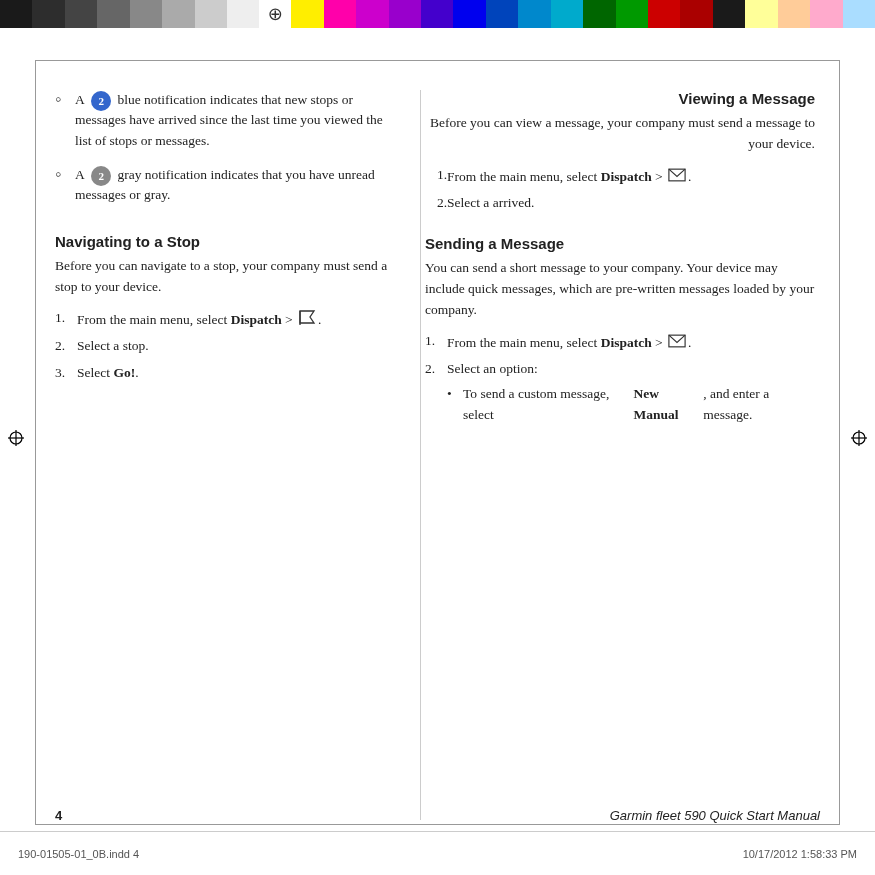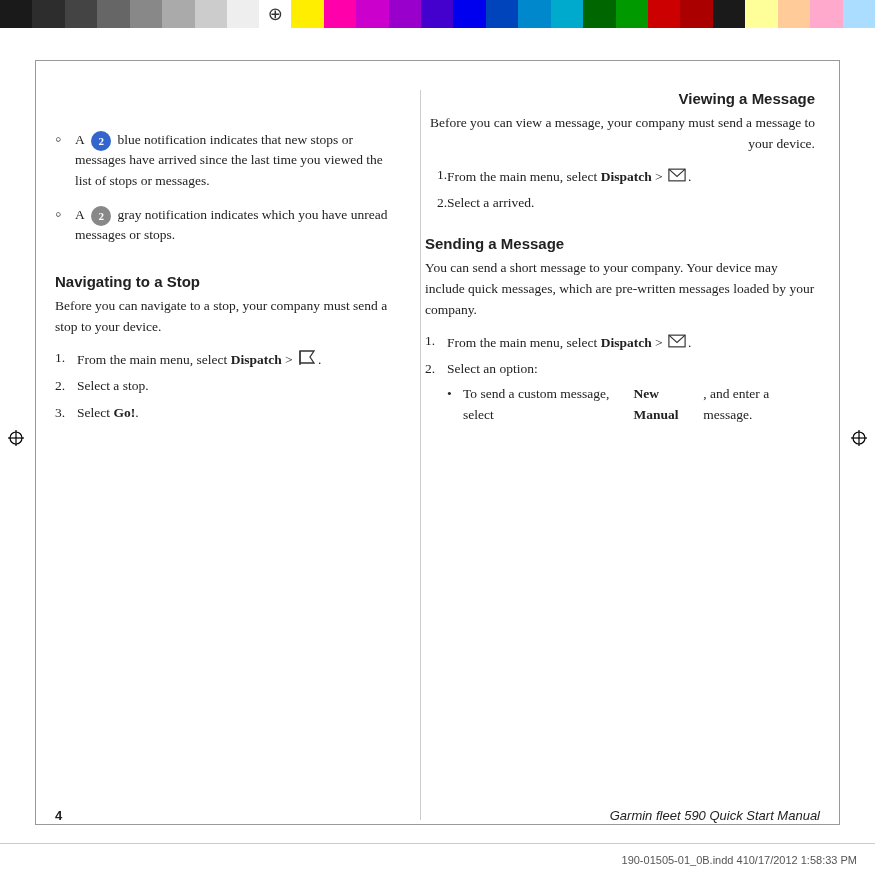--- a/index.html
+++ b/index.html
@@ -50,21 +50,20 @@
 
     .right-column {
       flex: 1;
     }
 
     
     .notification-list {
       list-style: none;
       padding: 0;
       margin-bottom: 28px;
-      margin-top: 40px;
     }
 
     .notification-list li {
       display: flex;
       align-items: flex-start;
       margin-bottom: 14px;
       padding-left: 20px;
       position: relative;
       font-size: 13.5px;
       line-height: 1.5;
@@ -204,25 +203,25 @@
       font-style: italic;
       font-family: Arial, sans-serif;
     }
 
     
     .bottom-bar {
       position: absolute;
       bottom: 0;
       left: 0;
       right: 0;
-      height: 32px;
+      height: 44px;
       border-top: 1px solid #ccc;
       display: flex;
       align-items: center;
-      justify-content: flex-end;
+      justify-content: space-between;
       padding: 0 18px;
       font-size: 11px;
       color: #555;
       font-family: Arial, sans-serif;
     }
 
     
     .left-reg {
       position: absolute;
       top: 50%;
@@ -358,21 +357,21 @@
   <div class="left-column">
 
     <ul class="notification-list">
       <li>
         <span>
           A&nbsp;<span class="badge badge-blue">2</span>&nbsp;<span>blue notification indicates that new stops or messages have arrived since the last time you viewed the list of stops or messages.</span>
         </span>
       </li>
       <li>
         <span>
-          A&nbsp;<span class="badge badge-gray">2</span>&nbsp;<span>gray notification indicates which you have unread messages or stops.</span>
+          A&nbsp;<span class="badge badge-gray">2</span>&nbsp;<span>gray notification indicates that you have unread messages or gray.</span>
         </span>
       </li>
     </ul>
 
     <div>
       <div class="section-heading">Navigating to a Stop</div>
       <div class="section-body">Before you can navigate to a stop, your company must send a stop to your device.</div>
 
       <ol class="numbered-list">
         <li>

